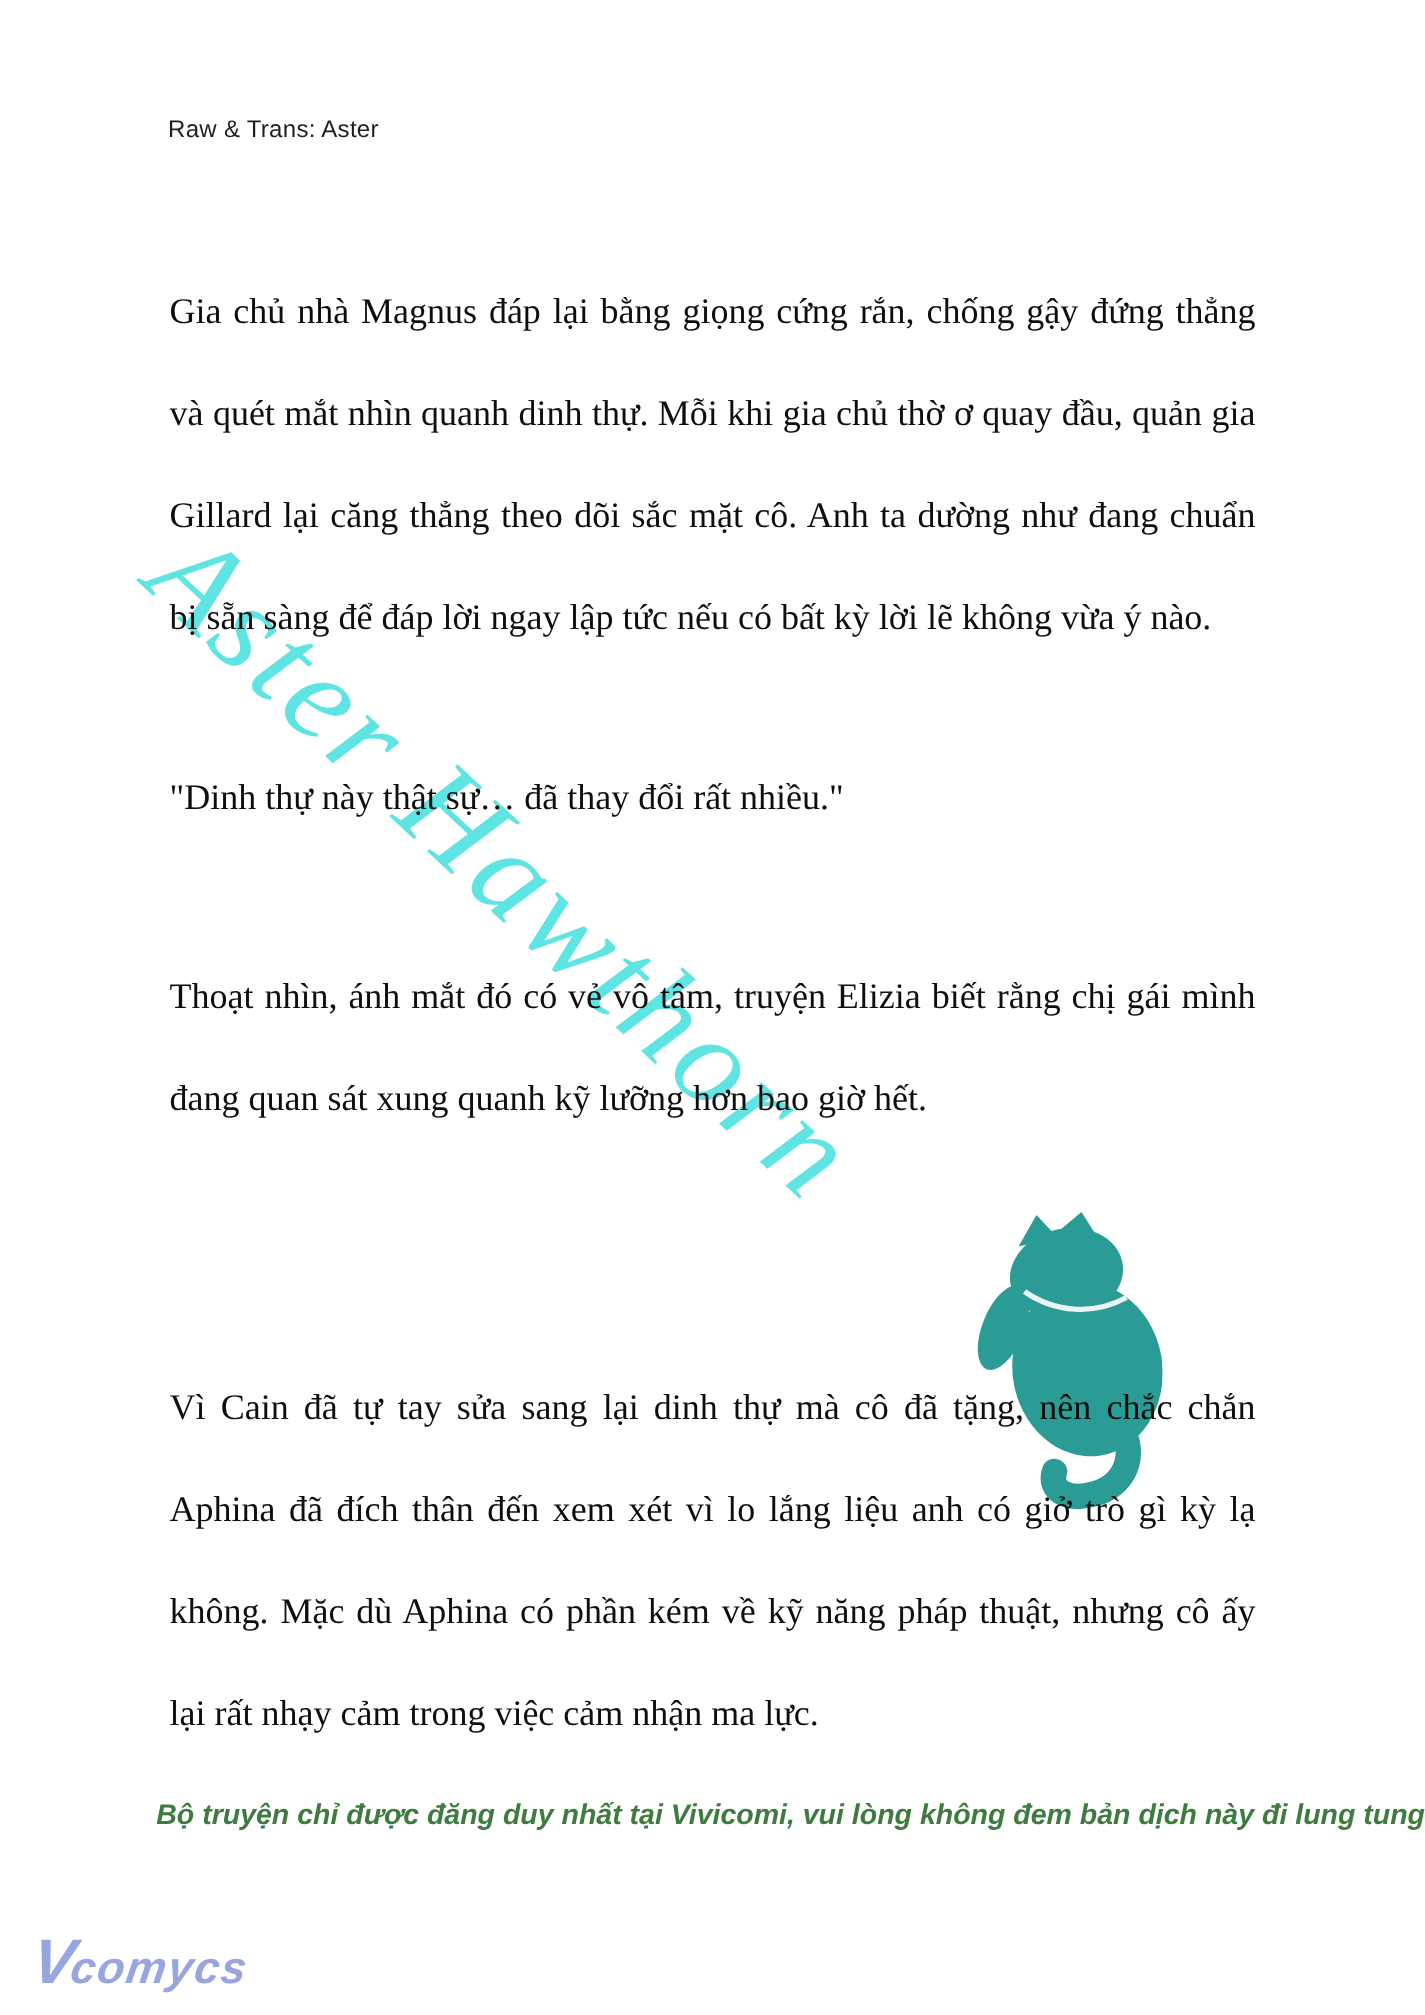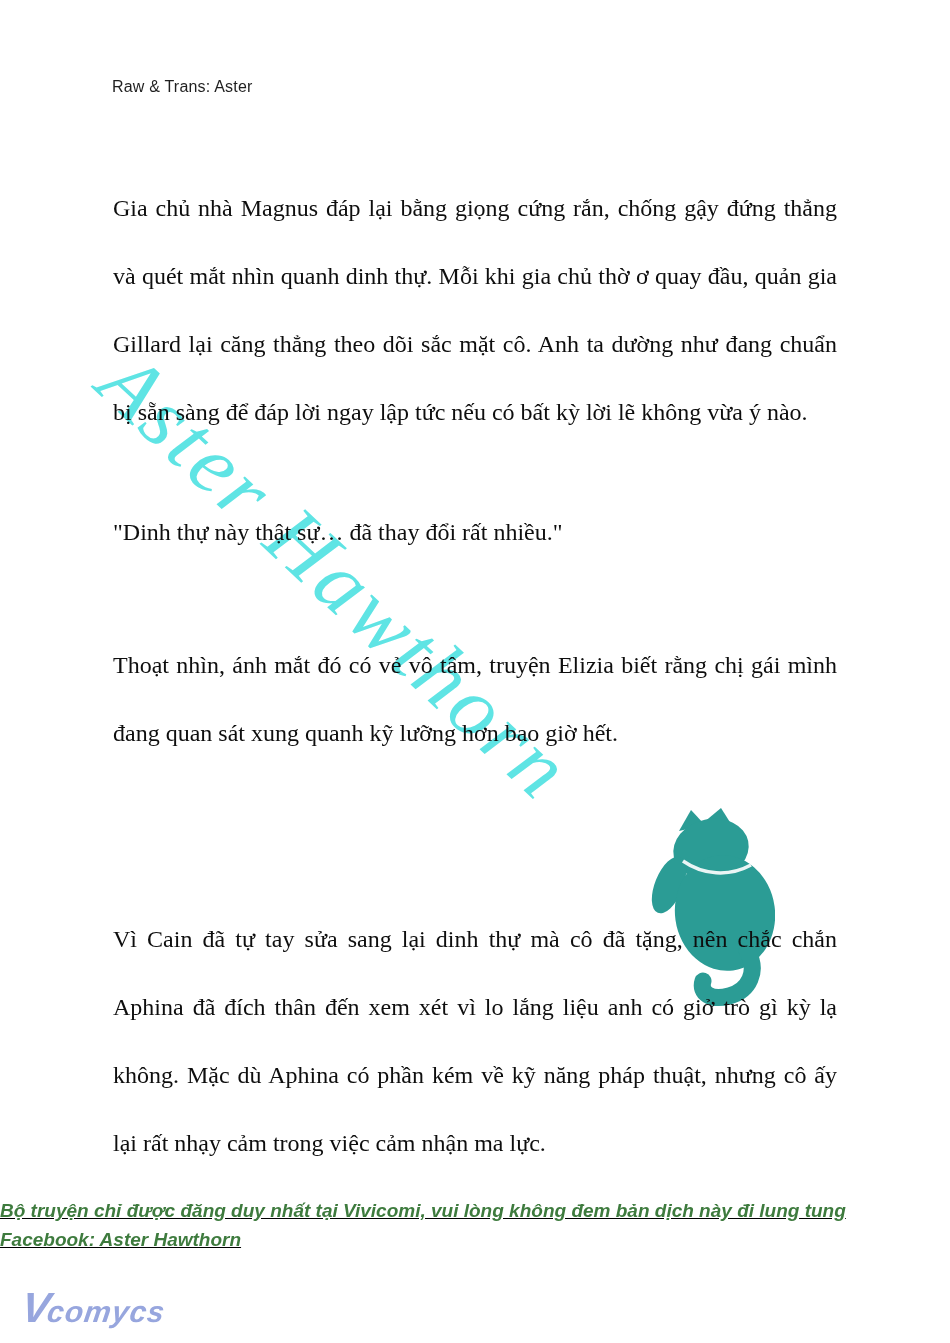--- a/index.html
+++ b/index.html
@@ -48,21 +48,21 @@
     z-index:3;
   }
   .para-1{top:174px;}
   .para-2{top:498px;text-align:left;}
   .para-3{top:631px;}
   .para-4{top:905px;}
 
   
   .footer{
     position:absolute;left:0;top:1196px;width:950px;
-    text-align:left;z-index:3;text-decoration:underline;
+    text-align:right;z-index:3;
   }
   .footer-line{
     font-family:"Liberation Sans", sans-serif;
     font-style:italic;font-weight:bold;
     font-size:19px;line-height:29px;
     color:var(--footer-green,#3e7b3e);
   }
 
   
   .logo{
@@ -101,20 +101,19 @@
   <div class="para para-1">Gia chủ nhà Magnus đáp lại bằng giọng cứng rắn, chống gậy đứng thẳng và quét mắt nhìn quanh dinh thự. Mỗi khi gia chủ thờ ơ quay đầu, quản gia Gillard lại căng thẳng theo dõi sắc mặt cô. Anh ta dường như đang chuẩn bị sẵn sàng để đáp lời ngay lập tức nếu có bất kỳ lời lẽ không vừa ý nào.</div>
 
   <div class="para para-2">"Dinh thự này thật sự… đã thay đổi rất nhiều."</div>
 
   <div class="para para-3">Thoạt nhìn, ánh mắt đó có vẻ vô tâm, truyện Elizia biết rằng chị gái mình đang quan sát xung quanh kỹ lưỡng hơn bao giờ hết.</div>
 
   <div class="para para-4">Vì Cain đã tự tay sửa sang lại dinh thự mà cô đã tặng, nên chắc chắn Aphina đã đích thân đến xem xét vì lo lắng liệu anh có giở trò gì kỳ lạ không. Mặc dù Aphina có phần kém về kỹ năng pháp thuật, nhưng cô ấy lại rất nhạy cảm trong việc cảm nhận ma lực.</div>
 
   <div class="footer">
     <div class="footer-line">Bộ truyện chỉ được đăng duy nhất tại Vivicomi, vui lòng không đem bản dịch này đi lung tung</div>
-    <div class="footer-line">Facebook: Aster Hawthorn</div>
   </div>
 
   <div class="logo">
     <span class="logo-v">V</span><span class="logo-rest">comycs</span>
   </div>
 
 </div>
 
 </body></html>

